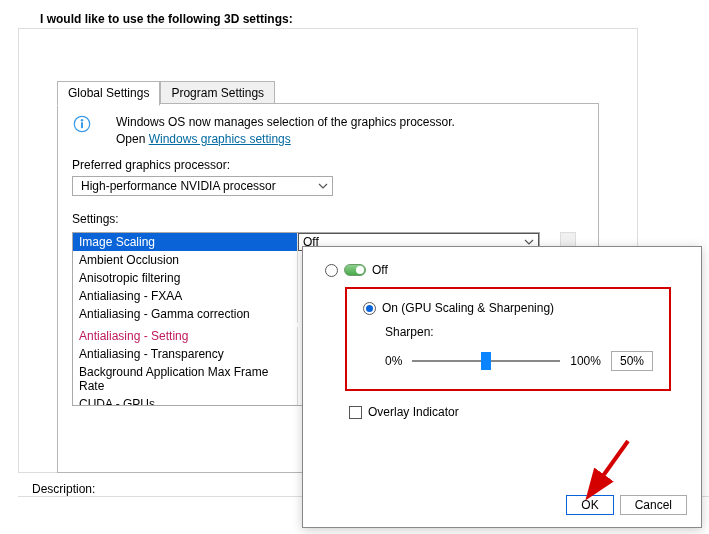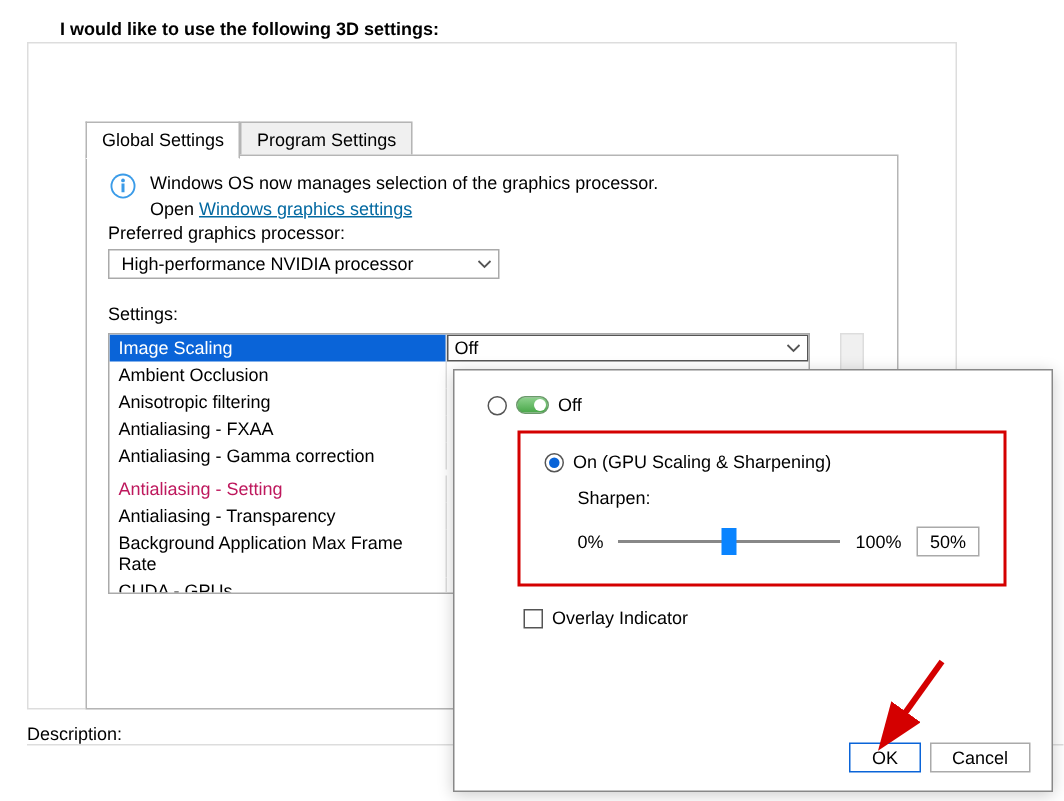--- a/index.html
+++ b/index.html
@@ -53,22 +53,23 @@
     left: 38px;
     top: 74px;
     right: 38px;
     height: 370px;
     border: 1px solid #b5b5b5;
     background: #fff;
     padding: 10px 14px;
   }
   .info-row {
     display: flex;
-    gap: 8px;
+    gap: 24px;
     align-items: flex-start;
+    margin-bottom: 10px;
   }
   .info-icon {
     width: 20px;
     height: 20px;
     flex: 0 0 20px;
   }
   .info-text { line-height: 1.4; }
   .link { color: #0369a1; text-decoration: underline; cursor: pointer; }
   .label { margin-bottom: 4px; }
   .dropdown {
@@ -130,21 +131,21 @@
     right: -18px;
     top: 0;
     bottom: 0;
     width: 16px;
     background: #f0f0f0;
     border: 1px solid #ddd;
   }
   .settings-wrap { position: relative; width: 486px; }
   .desc-label {
     position: absolute;
-    left: 18px;
+    left: 32px;
     top: 482px;
   }
   .bottom-bar {
     position: absolute;
     left: 18px;
     top: 496px;
     right: 0;
     height: 36px;
     border-top: 1px solid #ddd;
   }

